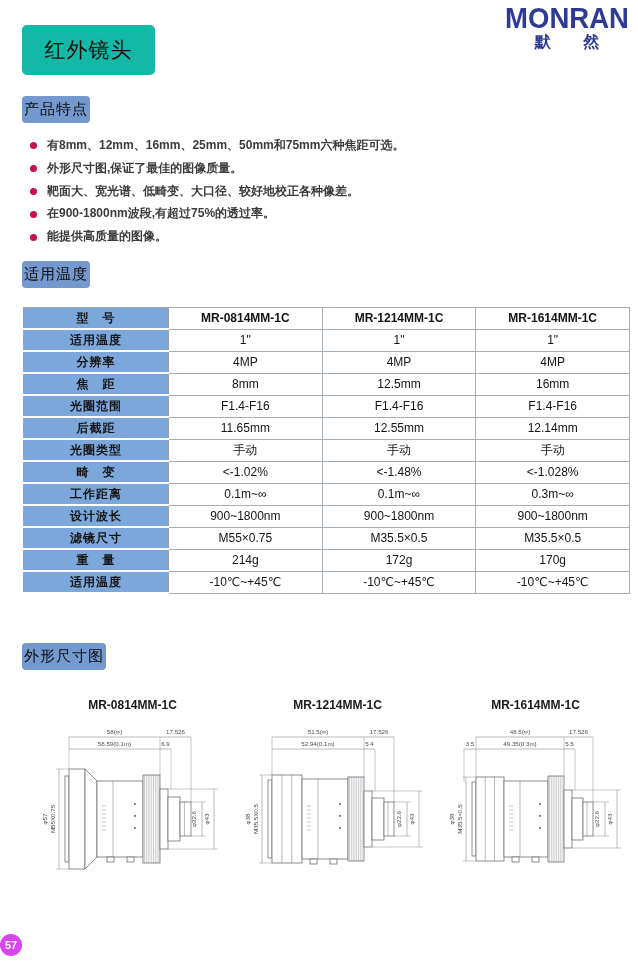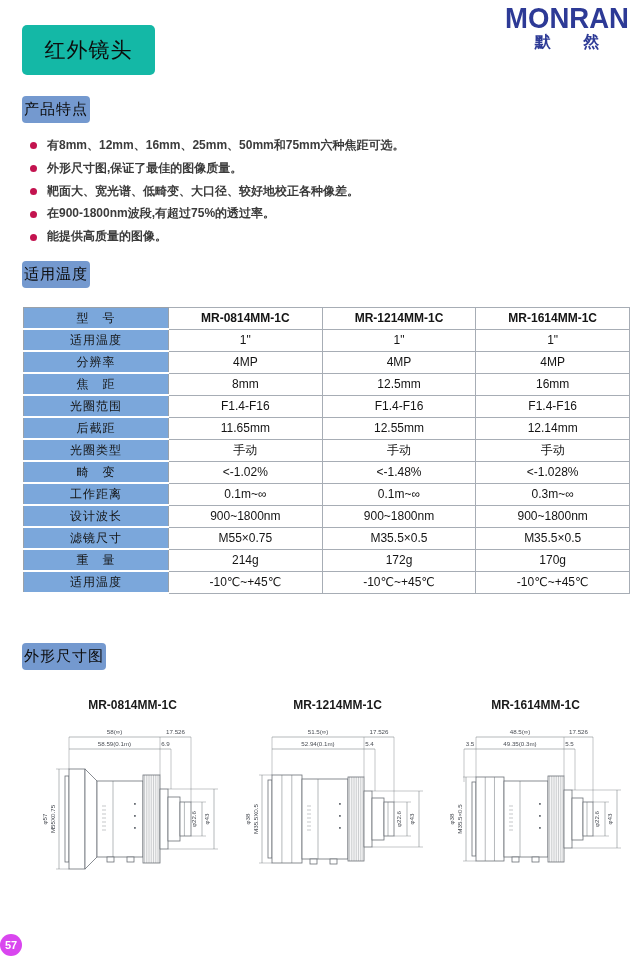--- a/index.html
+++ b/index.html
@@ -31,21 +31,21 @@
   .bullet{display:inline-block;width:7px;height:7px;border-radius:50%;background:#c3134f;margin-right:10px;vertical-align:middle;}
   .feat-txt{vertical-align:middle;}
   
   .spec-table{
     position:absolute;left:23px;top:307px;width:607px;border-collapse:collapse;
     table-layout:fixed;border:1px solid #9aa1a9;font-size:12px;color:#141414;
   }
   .spec-table td{height:20px;text-align:center;padding:0 2px;}
   td.lbl{
     width:140px;background:#7ba7db;border-bottom:2px solid #ffffff;border-top:0;
-    border-right:1px solid #9aa1a9;font-weight:400;letter-spacing:1px;
+    border-right:1px solid #9aa1a9;font-weight:700;letter-spacing:1px;
   }
   td.val{border:1px solid #a7adb5;background:#ffffff;}
   tr.model-row td.val{font-weight:600;}
   
   .drawings{position:absolute;left:0;top:698px;width:638px;height:200px;}
   .fig{position:absolute;top:0;width:195px;text-align:center;}
   .fig .fig-label{font-size:12px;font-weight:600;color:#191919;margin-bottom:12px;}
   .fig svg{display:block;}
   
   .page-badge{

